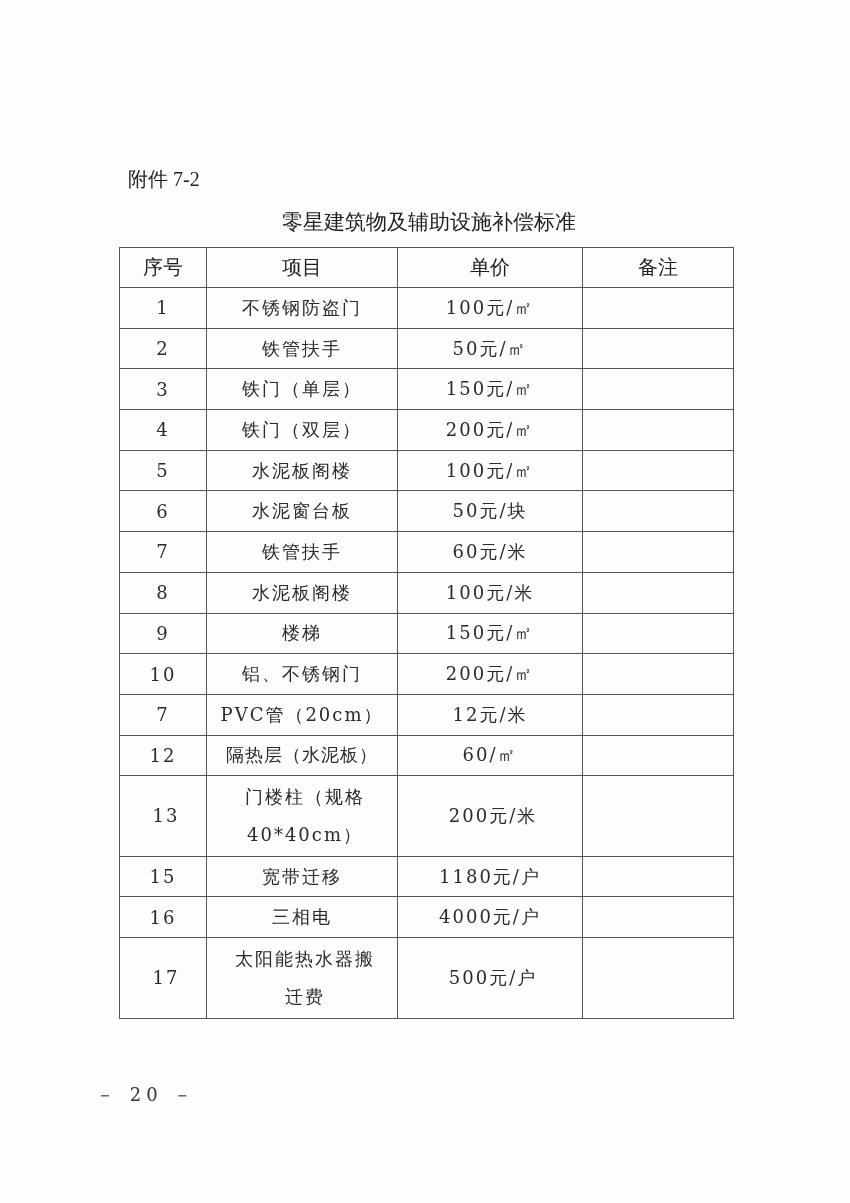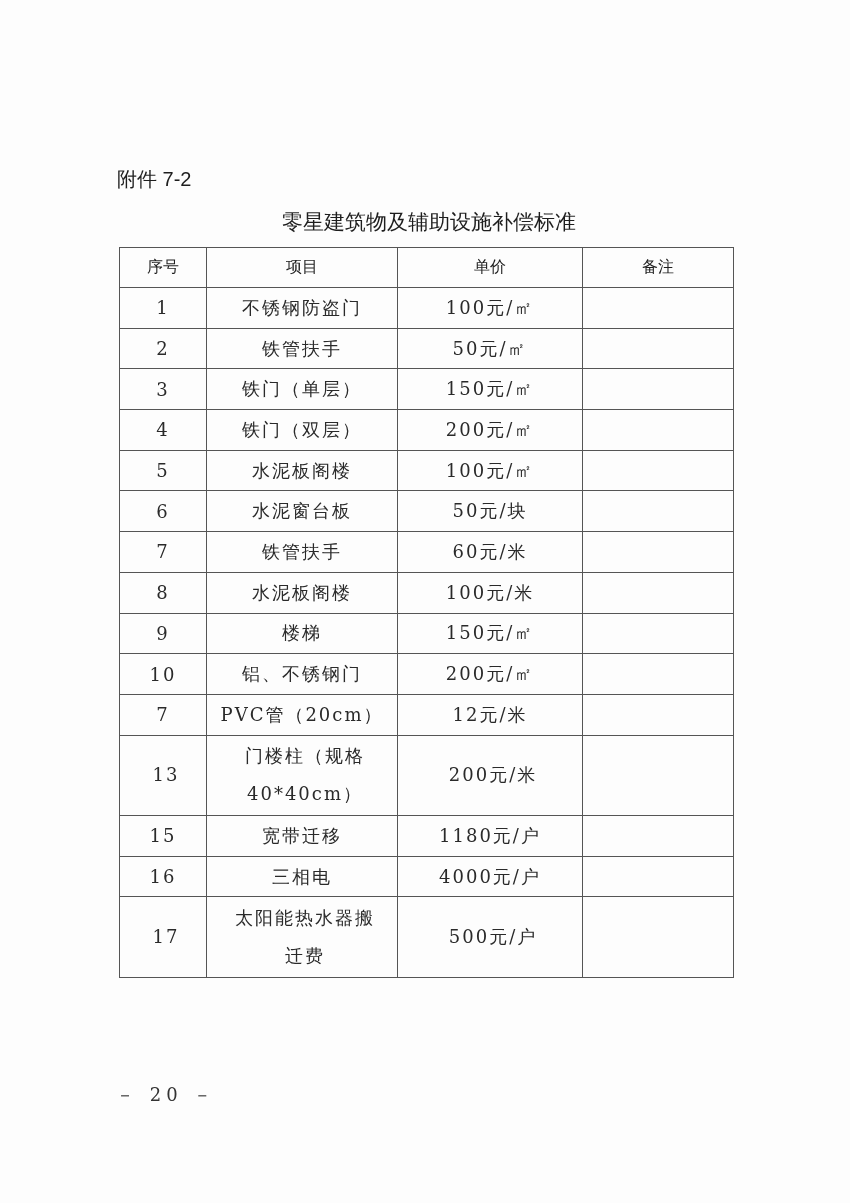--- a/index.html
+++ b/index.html
@@ -1,25 +1,25 @@
 <!DOCTYPE html>
 <html><head>
 <meta charset="utf-8">
 <style>
   html, body { margin:0; padding:0; }
   body { width:850px; height:1203px; background:#fdfdfd; position:relative; overflow:hidden;
          font-family:"DejaVu Serif","Liberation Serif",serif; color:#222; }
-  .attach { position:absolute; left:117px; top:166px; font-family:Liberation Sans, sans-serif; font-size:20px; color:#1e1e1e; }
+  .attach { position:absolute; left:128px; top:166px; font-family:Liberation Serif, serif; font-size:20px; color:#1e1e1e; }
   .title { position:absolute; left:0; width:850px; top:208px; text-align:center; font-family:"DejaVu Sans","Liberation Sans",sans-serif; font-size:21px; color:#1e1e1e; padding-left:4px; }
   table { position:absolute; left:119px; top:247px; border-collapse:collapse; table-layout:fixed; width:614px; }
   td, th { border:1.5px solid #555; text-align:center; vertical-align:middle; padding:0; font-weight:normal; }
-  th { height:39px; font-family:"DejaVu Sans","Liberation Sans",sans-serif; font-size:16px; color:#1e1e1e; }
+  th { height:39px; font-family:"DejaVu Sans","Liberation Sans",sans-serif; font-size:20px; color:#1e1e1e; }
   td { height:39.7px; font-size:18px; letter-spacing:2px; color:#2a2a2a; }
   td.tall { height:79.5px; line-height:38px;padding-left:6px; }
-  .page-num { position:absolute; left:116px; top:1083px; font-size:18px; letter-spacing:5px; color:#333; }
+  .page-num { position:absolute; left:96px; top:1083px; font-size:18px; letter-spacing:5px; color:#333; }
 </style>
 </head>
 <body>
 
 <div class="attach">附件 7-2</div>
 <div class="title">零星建筑物及辅助设施补偿标准</div>
 
 <table>
   <colgroup>
       <col style="width:87px">
@@ -96,20 +96,26 @@
         <td>200元/㎡</td>
         <td></td>
       </tr>
     <tr>
         <td>7</td>
         <td>PVC管（20cm）</td>
         <td>12元/米</td>
         <td></td>
       </tr>
     <tr>
+        <td>12</td>
+        <td style="letter-spacing:1px">隔热层（水泥板）</td>
+        <td>60/㎡</td>
+        <td></td>
+      </tr>
+    <tr>
         <td class="tall">13</td>
         <td class="tall">
           <div>门楼柱（规格</div>
           <div>40*40cm）</div>
         </td>
         <td class="tall">200元/米</td>
         <td class="tall"></td>
       </tr>
     <tr>
         <td>15</td>

